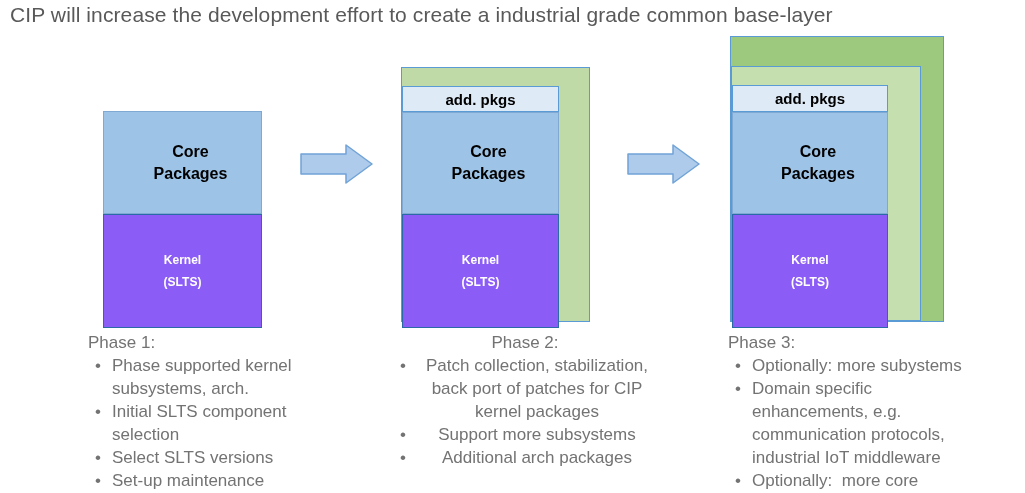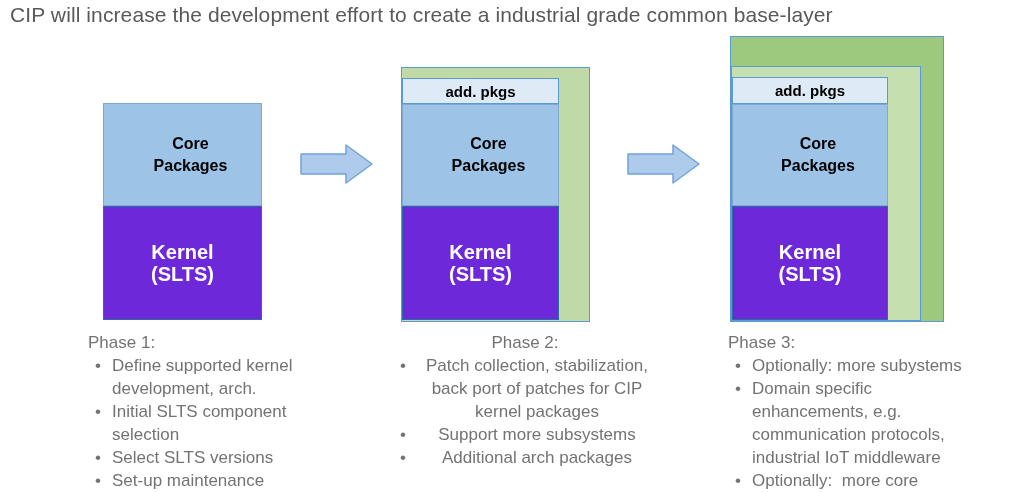--- a/index.html
+++ b/index.html
@@ -16,30 +16,31 @@
   .title {
     position:absolute; left:10px; top:2px; width:1000px;
     font-size:21px; line-height:26px; font-weight:400;
     color:#595959; letter-spacing:0.1px;
   }
 
   .box {
     position:absolute;
     display:flex; align-items:center; justify-content:center;
     text-align:center;
+    margin-top:8px;
   }
   .box .lbl { white-space:pre-line; }
 
   .core {
     background:#9DC3E6; border:1px solid #7FA9D2;
     color:#000; font-weight:600; font-size:16px; line-height:22px;padding-left:16px;
   }
   .kernel {
-    background:#6d28d9; border:1px solid #2A6AA6;
-    color:#fff; font-weight:600; font-size:20px; line-height:22px;
+    background:#8b5cf6; border:1px solid #2A6AA6;
+    color:#fff; font-weight:600; font-size:12px; line-height:22px;
   }
   .addpkgs {
     background:#DEEAF6; border:1px solid #5B9BD5;
     color:#000; font-weight:600; font-size:15px;
   }
   .green { position:absolute; border:1px solid #5B9BD5; }
   .green-p2 { left:401px; top:67px;  width:189px; height:255px; background:#BFDAA6; }
   .green-p3-outer { left:730px; top:36px; width:214px; height:286px; background:#9DC97E; }
   .green-p3-inner { left:731px; top:66px; width:190px; height:255px; background:#C6DFAF; }
 
@@ -120,21 +121,21 @@
 Packages</span>
   </div>
   <div class="box kernel p3-kernel">
     <span class="lbl">Kernel
 (SLTS)</span>
   </div>
 
   <div class="col col-1">
     <div class="head">Phase 1:</div>
     <ul>
-      <li>Define supported kernel development, arch.</li>
+      <li>Phase supported kernel subsystems, arch.</li>
       <li>Initial SLTS component selection</li>
       <li>Select SLTS versions</li>
       <li>Set-up maintenance infrastructure (build, test)</li>
     </ul>
   </div>
 
   <div class="col col-2">
     <div class="head">Phase 2:</div>
     <ul>
       <li>Patch collection, stabilization, back port of patches for CIP kernel packages</li>

